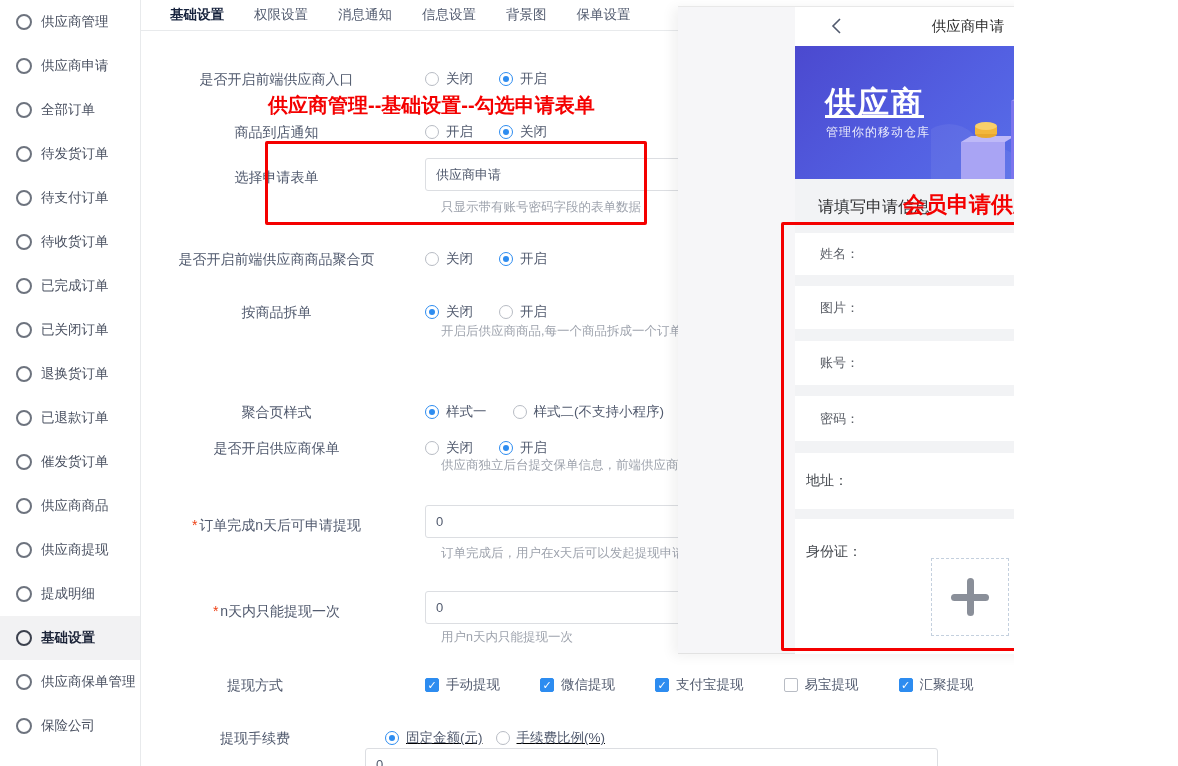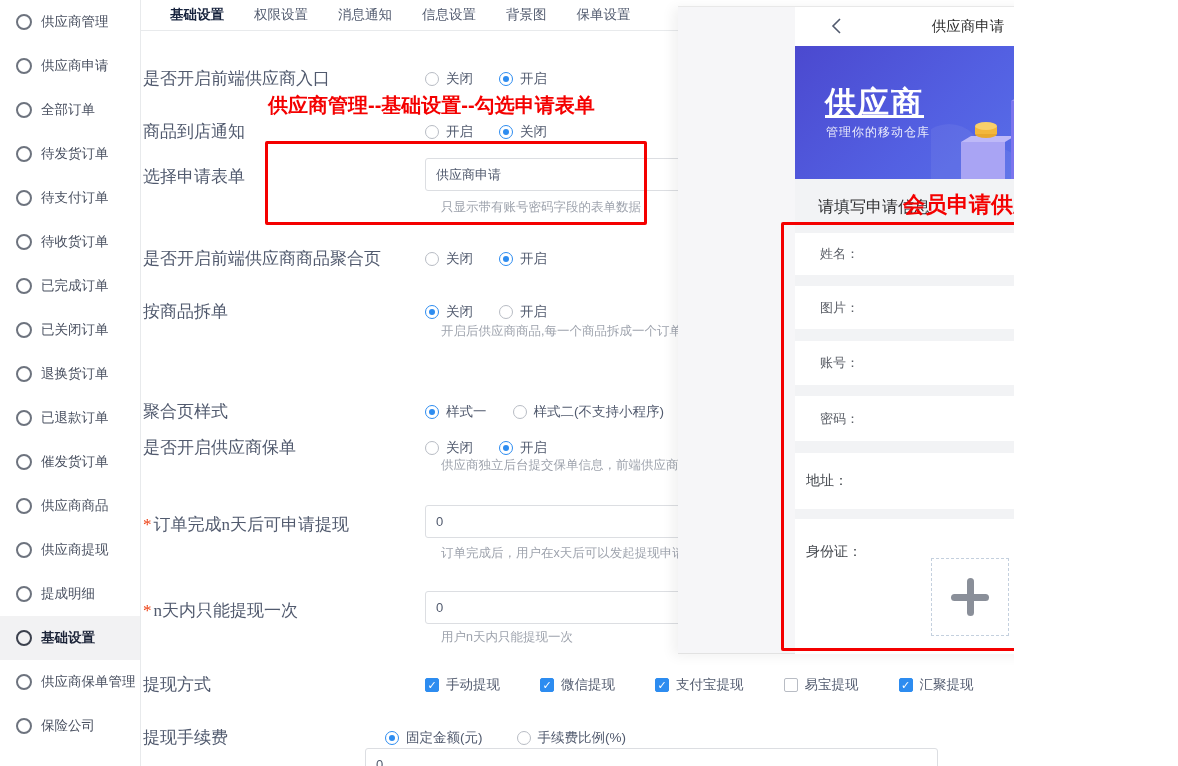--- a/index.html
+++ b/index.html
@@ -17,26 +17,26 @@
   .side-item.active .circ{border-color:#3c414d;}
 
   
   .tabs{position:absolute;left:141px;top:0;width:1037px;height:31px;border-bottom:1px solid #e8eaec;
         display:flex;align-items:center;padding-left:14px;box-sizing:border-box;z-index:1;}
   .tab{font-size:13.5px;color:#515a6e;padding:0 15px;line-height:30px;cursor:pointer;}
   .tab.active{color:#17233d;font-weight:bold;}
 
   
   .frow{position:absolute;left:140px;right:0;height:22px;z-index:1;}
-  .flabel{position:absolute;left:3px;width:267px;text-align:left;font-size:17px;color:#515a6e;line-height:22px;font-family:Liberation Serif, serif;}
+  .flabel{position:absolute;left:3px;width:267px;text-align:center;font-size:14px;color:#515a6e;line-height:22px;}
   .flabel .req{color:#ed4014;margin-right:2px;}
   .flabel2{width:224px;}
   .fctl{position:absolute;left:285px;display:flex;align-items:center;gap:26px;line-height:22px;}
   .fctl9{left:285px;gap:40px;}
-  .fctl10{left:245px;gap:34px;}
+  .fctl10{left:245px;gap:13px;text-decoration:underline;}
   .opt{display:flex;align-items:center;gap:7px;font-size:13.5px;color:#515a6e;cursor:pointer;}
   .radio{width:14px;height:14px;border:1px solid #b8bcc4;border-radius:50%;background:#fff;
          box-sizing:border-box;position:relative;flex:0 0 auto;}
   .radio.checked{border-color:#2d8cf0;}
   .radio.checked::after{content:"";position:absolute;left:3px;top:3px;width:6px;height:6px;
          border-radius:50%;background:#2d8cf0;}
   .cbox{width:14px;height:14px;border:1px solid #b8bcc4;border-radius:2px;background:#fff;
         box-sizing:border-box;position:relative;flex:0 0 auto;font-size:11px;color:#fff;
         display:flex;align-items:center;justify-content:center;}
   .cbox.checked{background:#2d8cf0;border-color:#2d8cf0;}

